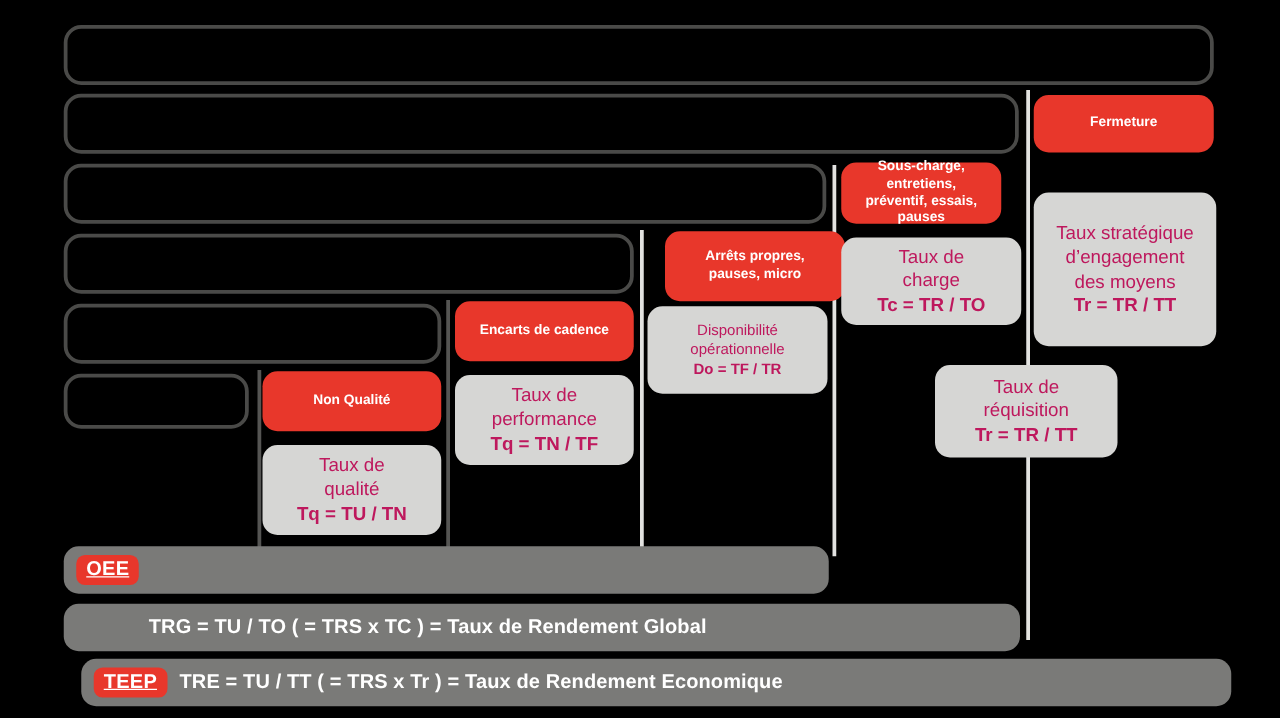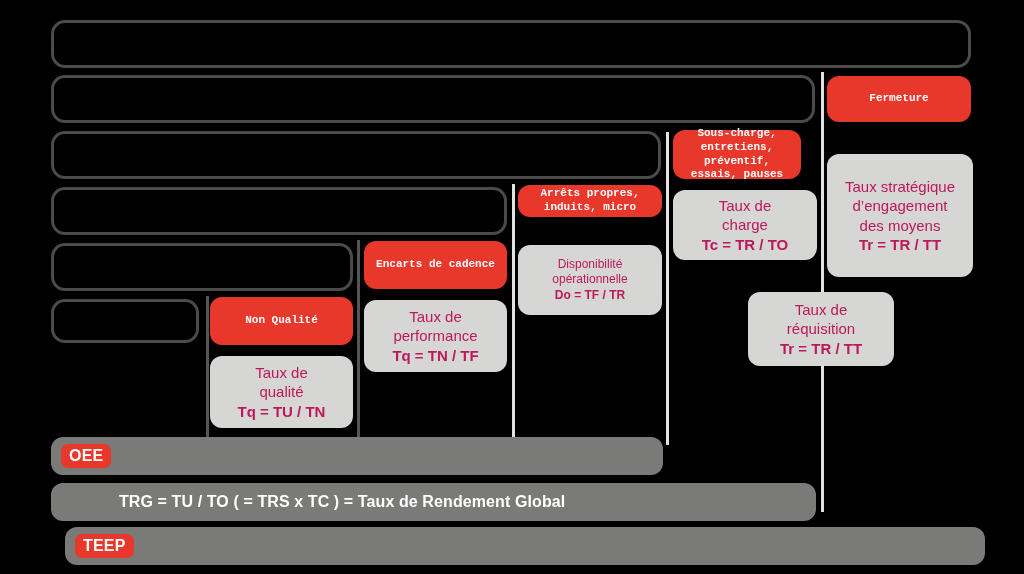--- a/index.html
+++ b/index.html
@@ -13,39 +13,39 @@
   .vline { position:absolute; background:#E2E2E0; width:3px; z-index:1; }
 
   .obox {
     position:absolute; background:#000; border:3px solid #4A4A48;
     border-radius:14px; z-index:2;
   }
 
   .rbox {
     position:absolute; background:#E8372B; border-radius:12px; z-index:3;
     display:flex; align-items:center; justify-content:center; text-align:center;
-    color:#fff; font-weight:bold; line-height:1.25; padding:4px 6px;font-family:Liberation Mono, monospace;
+    color:#fff; font-weight:bold; line-height:1.25; padding:4px 6px;
   }
 
   .gbox {
     position:absolute; background:#D6D6D4; border-radius:12px; z-index:3;
     display:flex; flex-direction:column; align-items:center; justify-content:center;
     text-align:center; color:#be185d; line-height:1.3; padding:4px 6px;
   }
   .gbox .ln { display:block; }
   .gbox .fml { font-weight:bold;text-align:right; }
 
   .sumbar {
     position:absolute; background:#7A7A78; border-radius:12px; z-index:4;
     display:flex; align-items:center; color:#fff; font-weight:bold;
   }
   .tag {
     background:#E8372B; color:#fff; font-weight:bold; border-radius:7px;
     padding:3px 8px; margin-left:10px; margin-right:10px; font-size:16px;
-    line-height:1.1; letter-spacing:0.2px;
+    line-height:1.1; letter-spacing:0.2px;text-decoration:underline;
   }
   .sumtext { font-size:16px; letter-spacing:0.1px; }
   .pad-left { margin-left:68px; }
 </style>
 </head>
 <body>
 
 <div id="stage">
 
   <div class="vline" style="left:821px; top:72px; height:440px;"></div>
@@ -63,23 +63,23 @@
 
   <div class="rbox" style="left:827px; top:76px; width:144px; height:46px; font-size:11px;">
     <span>Fermeture</span>
   </div>
 
   <div class="rbox" style="left:673px; top:130px; width:128px; height:49px; font-size:11px; flex-direction:column;">
     <span>Sous-charge, entretiens,</span>
     <span>préventif, essais, pauses</span>
   </div>
 
-  <div class="rbox" style="left:518px; top:185px; width:144px; height:32px; font-size:11px; flex-direction:column;">
+  <div class="rbox" style="left:532px; top:185px; width:144px; height:56px; font-size:11px; flex-direction:column;">
     <span>Arrêts propres,</span>
-    <span>induits, micro</span>
+    <span>pauses, micro</span>
   </div>
 
   <div class="rbox" style="left:210px; top:297px; width:143px; height:48px; font-size:11px;">
     <span>Non Qualité</span>
   </div>
 
   <div class="rbox" style="left:364px; top:241px; width:143px; height:48px; font-size:11px;">
     <span>Encarts de cadence</span>
   </div>
 
@@ -123,15 +123,16 @@
   <div class="sumbar" style="left:51px; top:437px; width:612px; height:38px;">
     <span class="tag">OEE</span>
   </div>
 
   <div class="sumbar" style="left:51px; top:483px; width:765px; height:38px;">
     <span class="sumtext pad-left">TRG = TU / TO ( = TRS x TC ) = Taux de Rendement Global</span>
   </div>
 
   <div class="sumbar" style="left:65px; top:527px; width:920px; height:38px;">
     <span class="tag">TEEP</span>
+    <span class="sumtext">TRE = TU / TT ( = TRS x Tr ) = Taux de Rendement Economique</span>
   </div>
 
 </div>
 
 </body></html>

